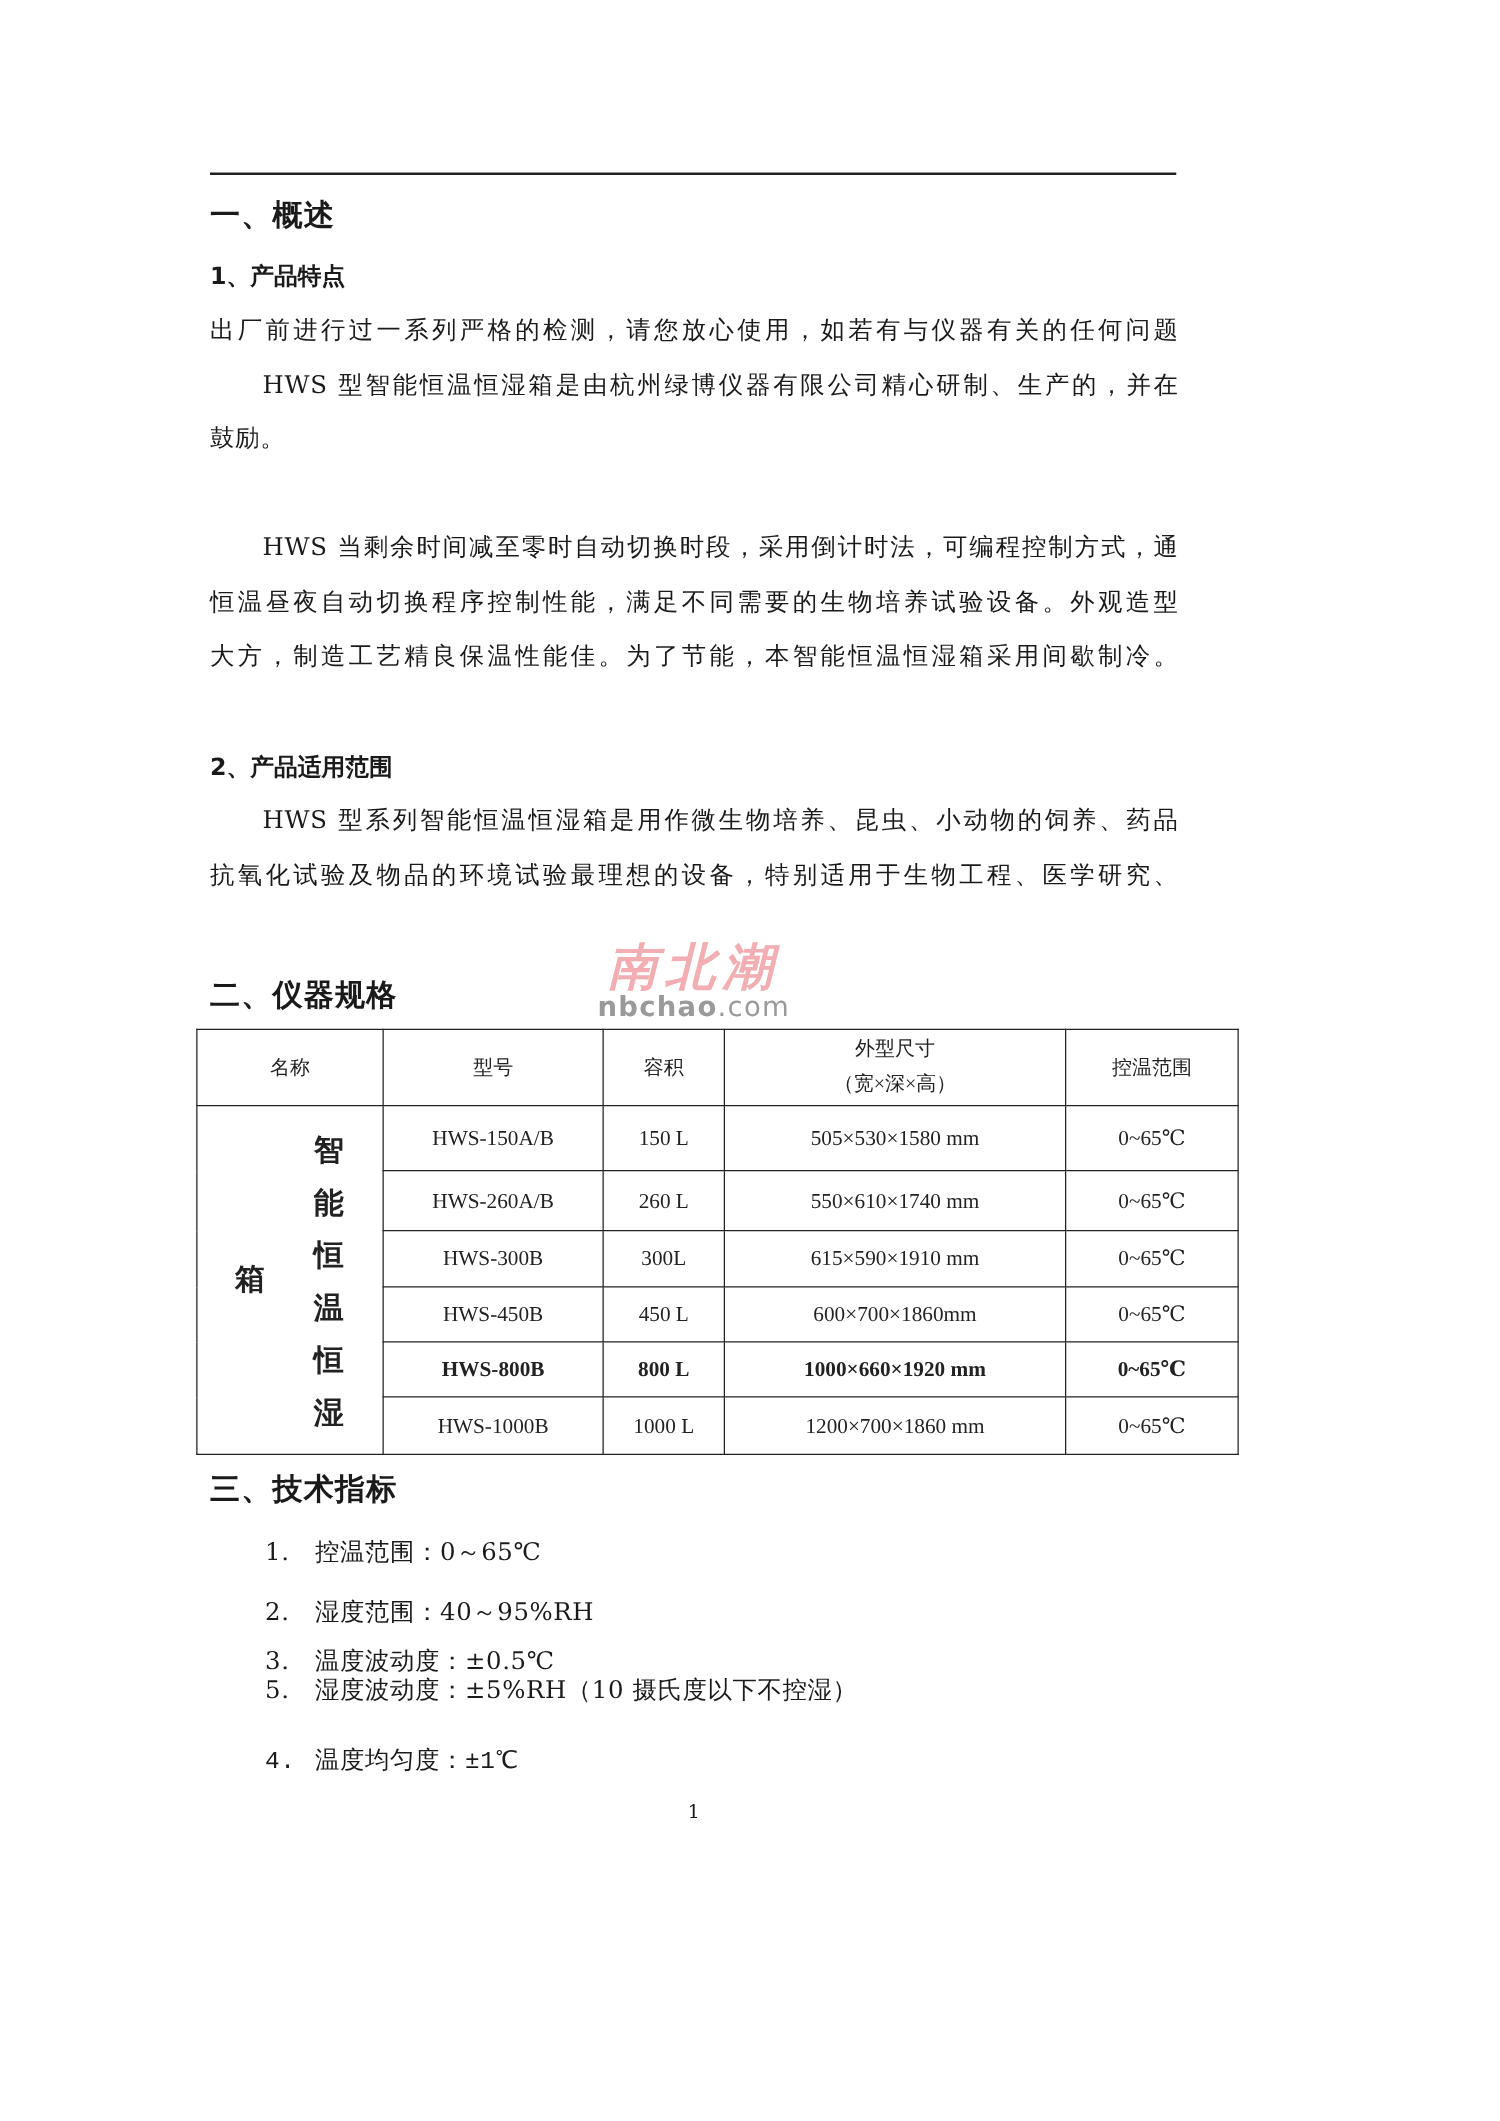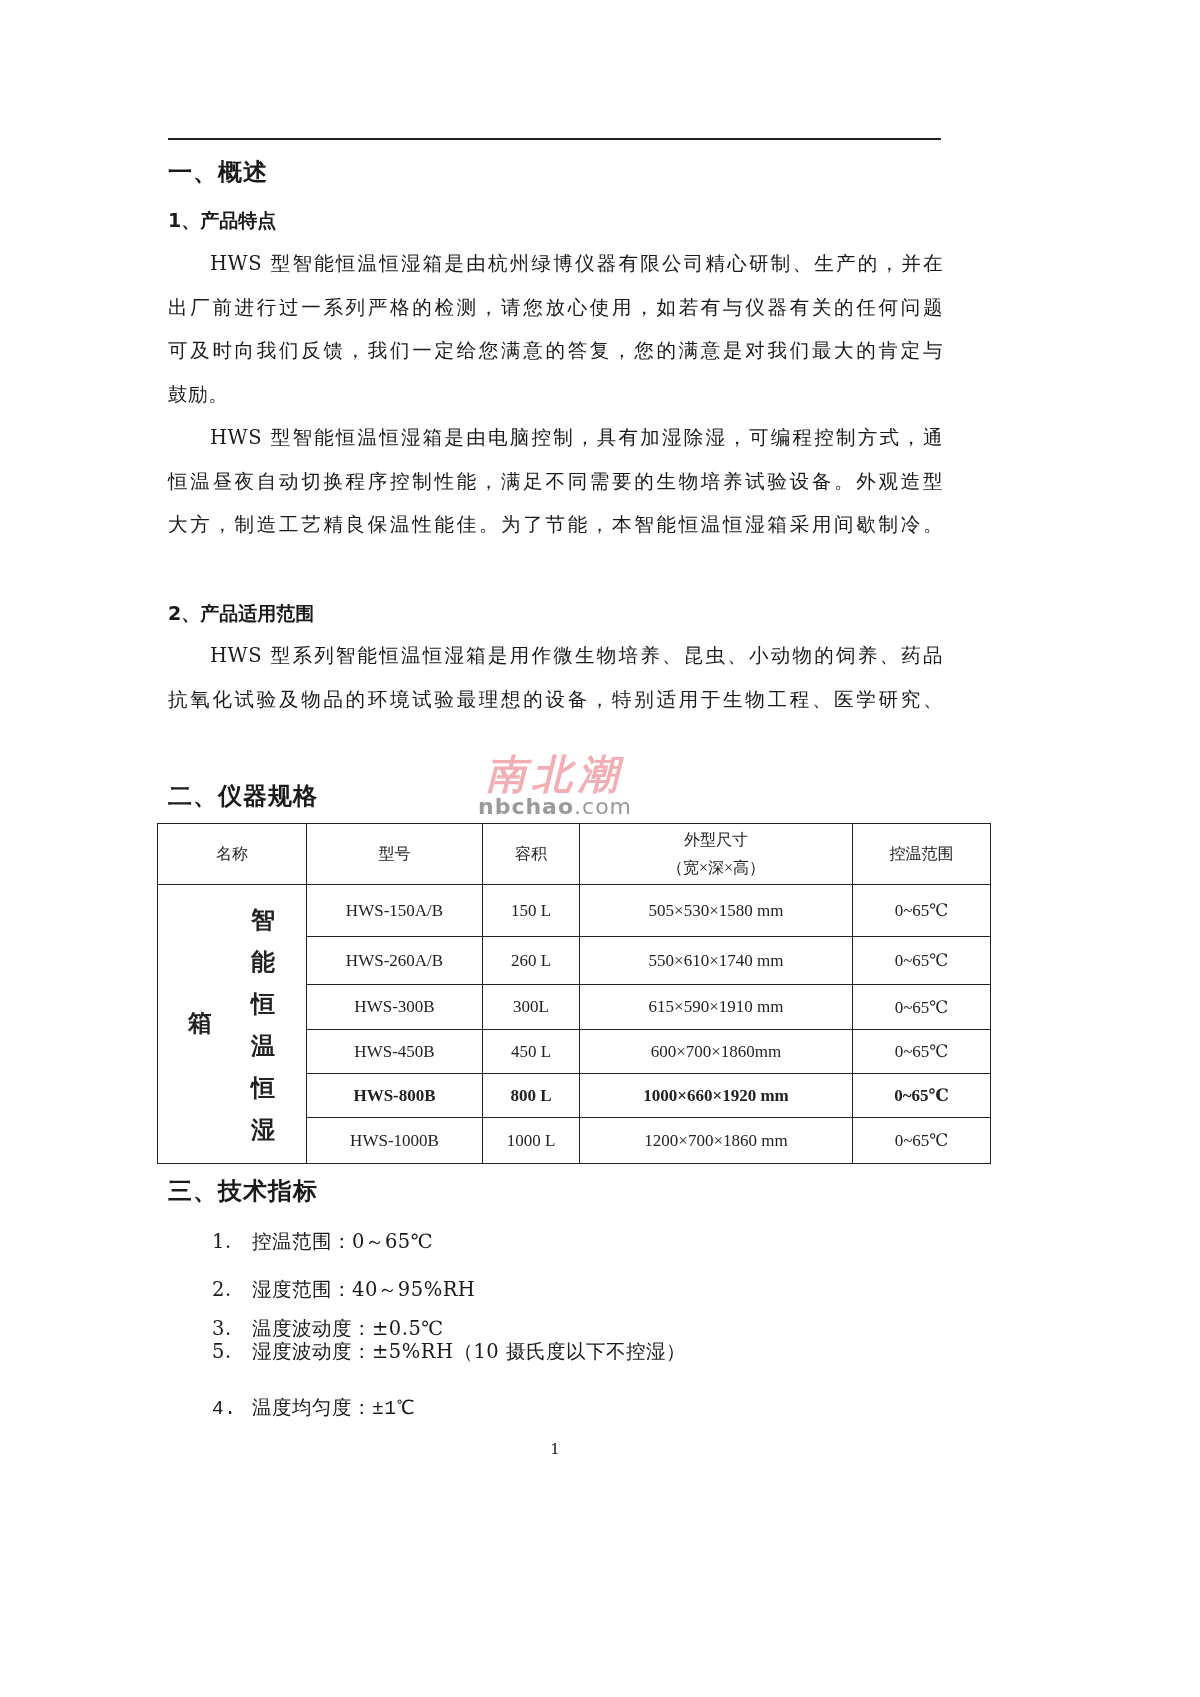--- a/index.html
+++ b/index.html
@@ -31,28 +31,27 @@
 </style>
 </head>
 <body>
 
 <div class="abs rule"></div>
 
 <div class="abs h1" style="left:168px; top:156px;">一、概述</div>
 <div class="abs h2" style="left:168px; top:208px;">1、产品特点</div>
 
 <div class="abs para" style="top:242px;">
+  <span class="line">出厂前进行过一系列严格的检测，请您放心使用，如若有与仪器有关的任何问题</span>
   <span class="line indent">HWS 型智能恒温恒湿箱是由杭州绿博仪器有限公司精心研制、生产的，并在</span>
-  <span class="line">出厂前进行过一系列严格的检测，请您放心使用，如若有与仪器有关的任何问题</span>
-  <span class="line">可及时向我们反馈，我们一定给您满意的答复，您的满意是对我们最大的肯定与</span>
   <span class="line last">鼓励。</span>
 </div>
 
 <div class="abs para" style="top:416px;">
-  <span class="line indent">HWS 型智能恒温恒湿箱是由电脑控制，具有加湿除湿，可编程控制方式，通</span>
+  <span class="line indent">HWS 当剩余时间减至零时自动切换时段，采用倒计时法，可编程控制方式，通</span>
   <span class="line">恒温昼夜自动切换程序控制性能，满足不同需要的生物培养试验设备。外观造型</span>
   <span class="line">大方，制造工艺精良保温性能佳。为了节能，本智能恒温恒湿箱采用间歇制冷。</span>
 </div>
 
 <div class="abs h2" style="left:168px; top:601px;">2、产品适用范围</div>
 
 <div class="abs para" style="top:634px;">
   <span class="line indent">HWS 型系列智能恒温恒湿箱是用作微生物培养、昆虫、小动物的饲养、药品</span>
   <span class="line">抗氧化试验及物品的环境试验最理想的设备，特别适用于生物工程、医学研究、</span>
 </div>

